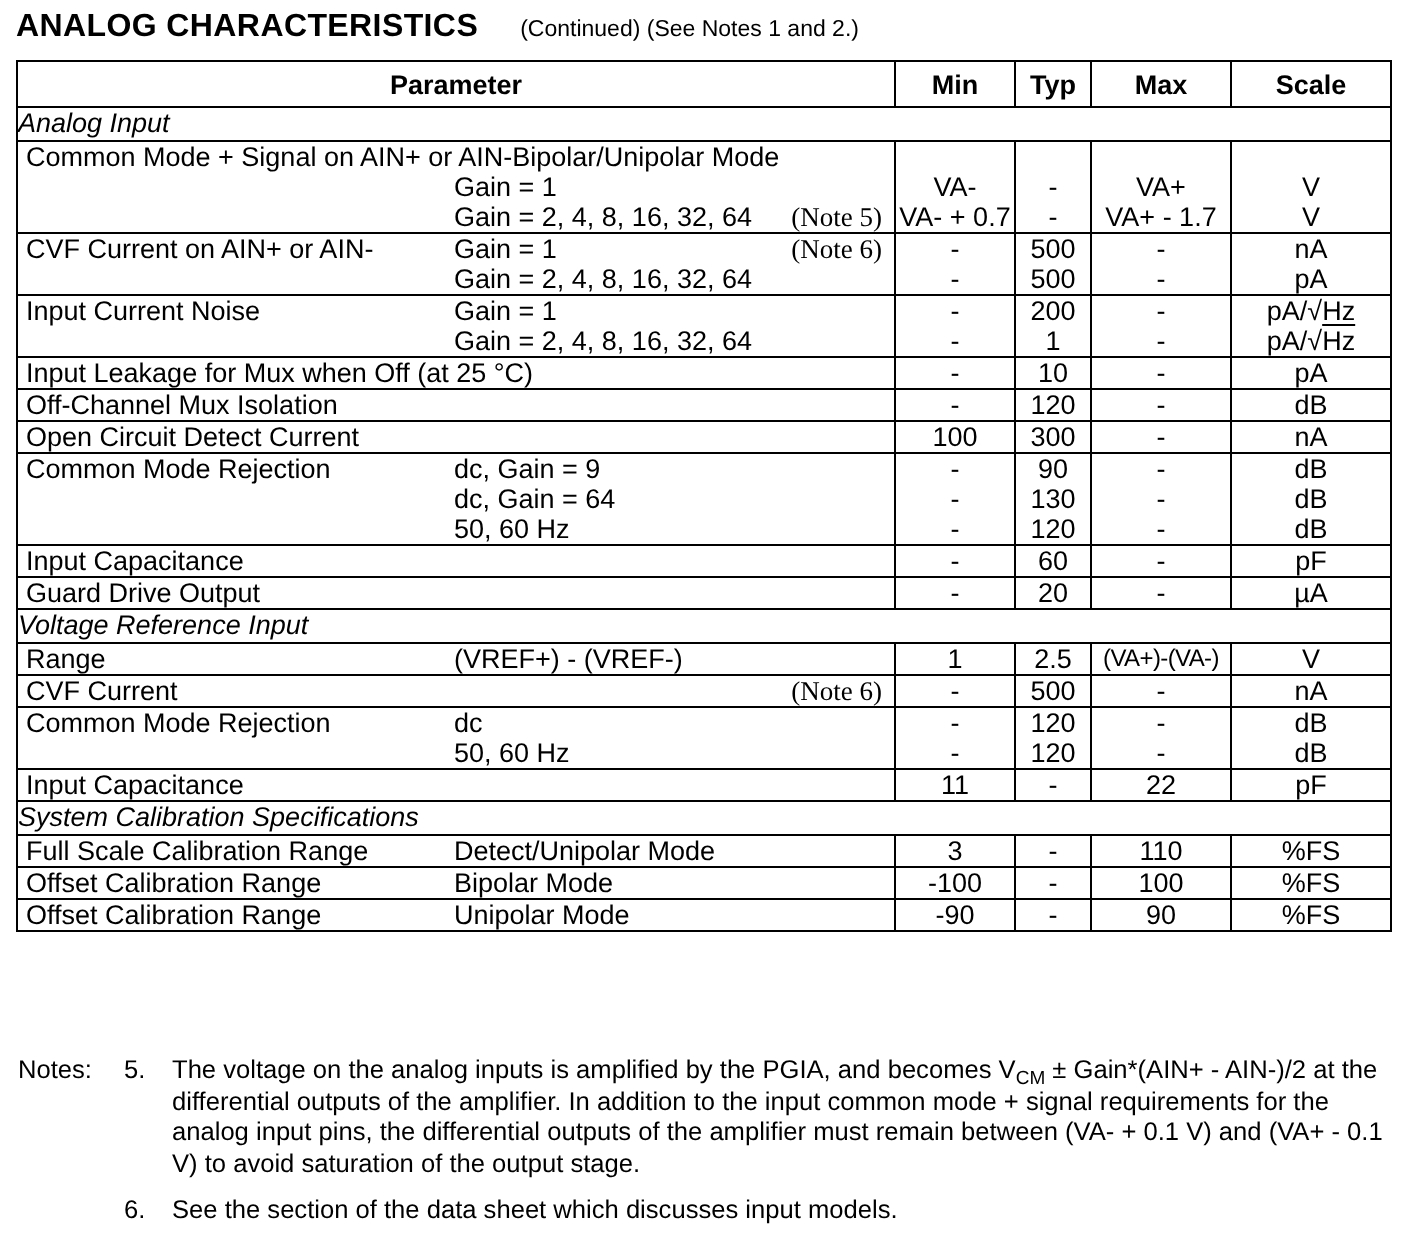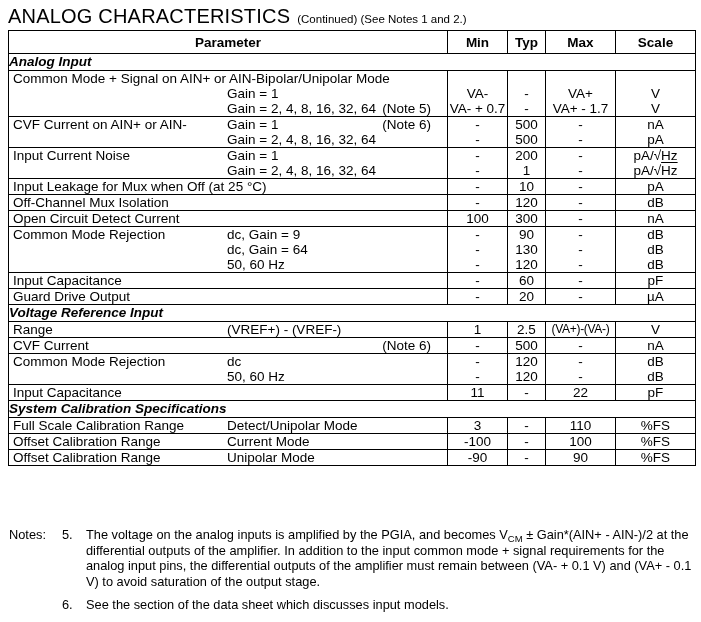--- a/index.html
+++ b/index.html
@@ -5,39 +5,39 @@
   * { box-sizing: border-box; margin: 0; padding: 0; }
   html, body { background: #ffffff; }
   body {
     width: 701px; height: 622px;
     font-family: "Liberation Sans", "DejaVu Sans", sans-serif;
     color: #000;
   }
   .page { position: relative; width: 701px; height: 622px; overflow: hidden; }
 
   .title-row { position: absolute; left: 8px; top: 5px; white-space: nowrap; }
-  .title-main { font-size: 20px; font-weight: 400; letter-spacing: 0.2px; }
-  .title-suffix { font-size: 11.5px; margin-left: 7px; }
+  .title-main { font-size: 16px; font-weight: 700; letter-spacing: 0.2px; }
+  .title-suffix { font-size: 11.5px; margin-left: 21px; }
 
   table.spec {
     position: absolute; left: 8px; top: 30px;
     width: 687px; border-collapse: collapse; table-layout: fixed; padding-left: 15px;
   }
   table.spec th, table.spec td { border: 1.5px solid #000; padding: 0; }
   table.spec th { font-size: 13.5px; font-weight: 700; text-align: center; height: 23px; }
 
   td.section-cell {
-    font-size: 13.5px; font-weight: 700; font-style: italic;
+    font-size: 13.5px; font-weight: 400; font-style: italic;
     padding: 1px 0 1px 4px; line-height: 14px; height: 17px;
   }
   td.param { padding: 1px 0; vertical-align: top; }
   .pline { position: relative; height: 15px; line-height: 15px; font-size: 13.5px; white-space: nowrap; }
   .pname { position: absolute; left: 4px; }
   .pcond { position: absolute; left: 218px; }
-  .pnote { position: absolute; right: 16px; }
+  .pnote { position: absolute; right: 6px; font-family: Liberation Serif, serif; }
 
   td.val { padding: 1px 0; vertical-align: top; }
   .vline { height: 15px; line-height: 15px; font-size: 13.5px; text-align: center; white-space: nowrap; }
   .vline.shrink { font-size: 12px; letter-spacing: -0.3px; }
   .ov { text-decoration: overline; }
 
   .notes { position: absolute; left: 9px; top: 527px; width: 689px; font-size: 12.8px; line-height: 15.6px; display: flex; }
   .notes-label { width: 53px; flex: none; }
   .notes-body { flex: 1; }
   .note-item { display: flex; }
@@ -403,21 +403,21 @@
             <div class="vline">110</div>
           </td>
           <td class="val">
             <div class="vline">%FS</div>
           </td>
         </tr>
         <tr>
           <td class="param">
             <div class="pline">
               <span class="pname">Offset Calibration Range</span>
-              <span class="pcond">Current Mode</span>
+              <span class="pcond">Bipolar Mode</span>
             </div>
           </td>
           <td class="val">
             <div class="vline">-100</div>
           </td>
           <td class="val">
             <div class="vline">-</div>
           </td>
           <td class="val">
             <div class="vline">100</div>

